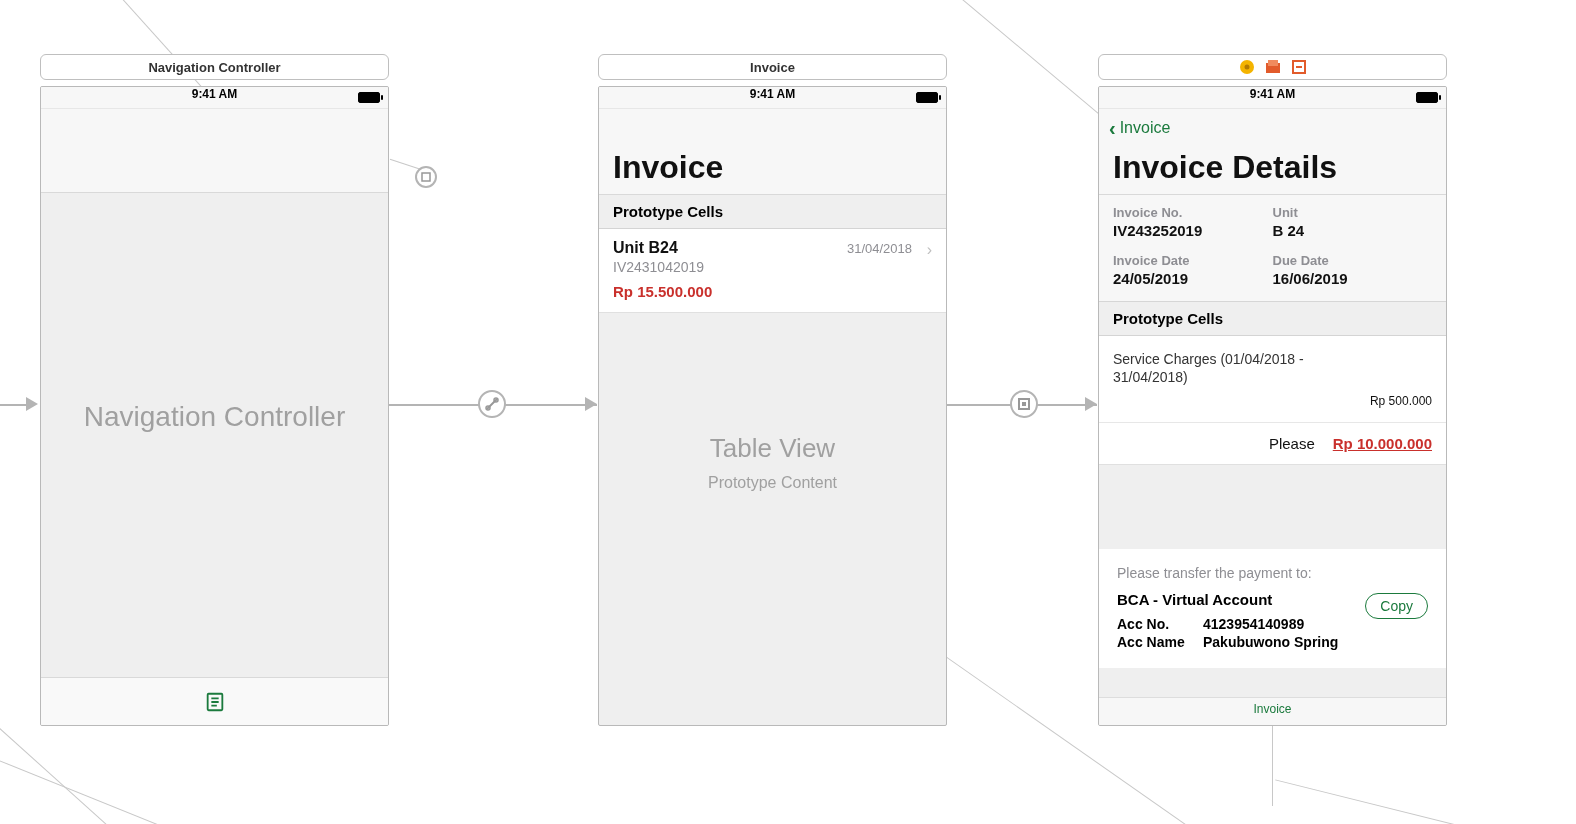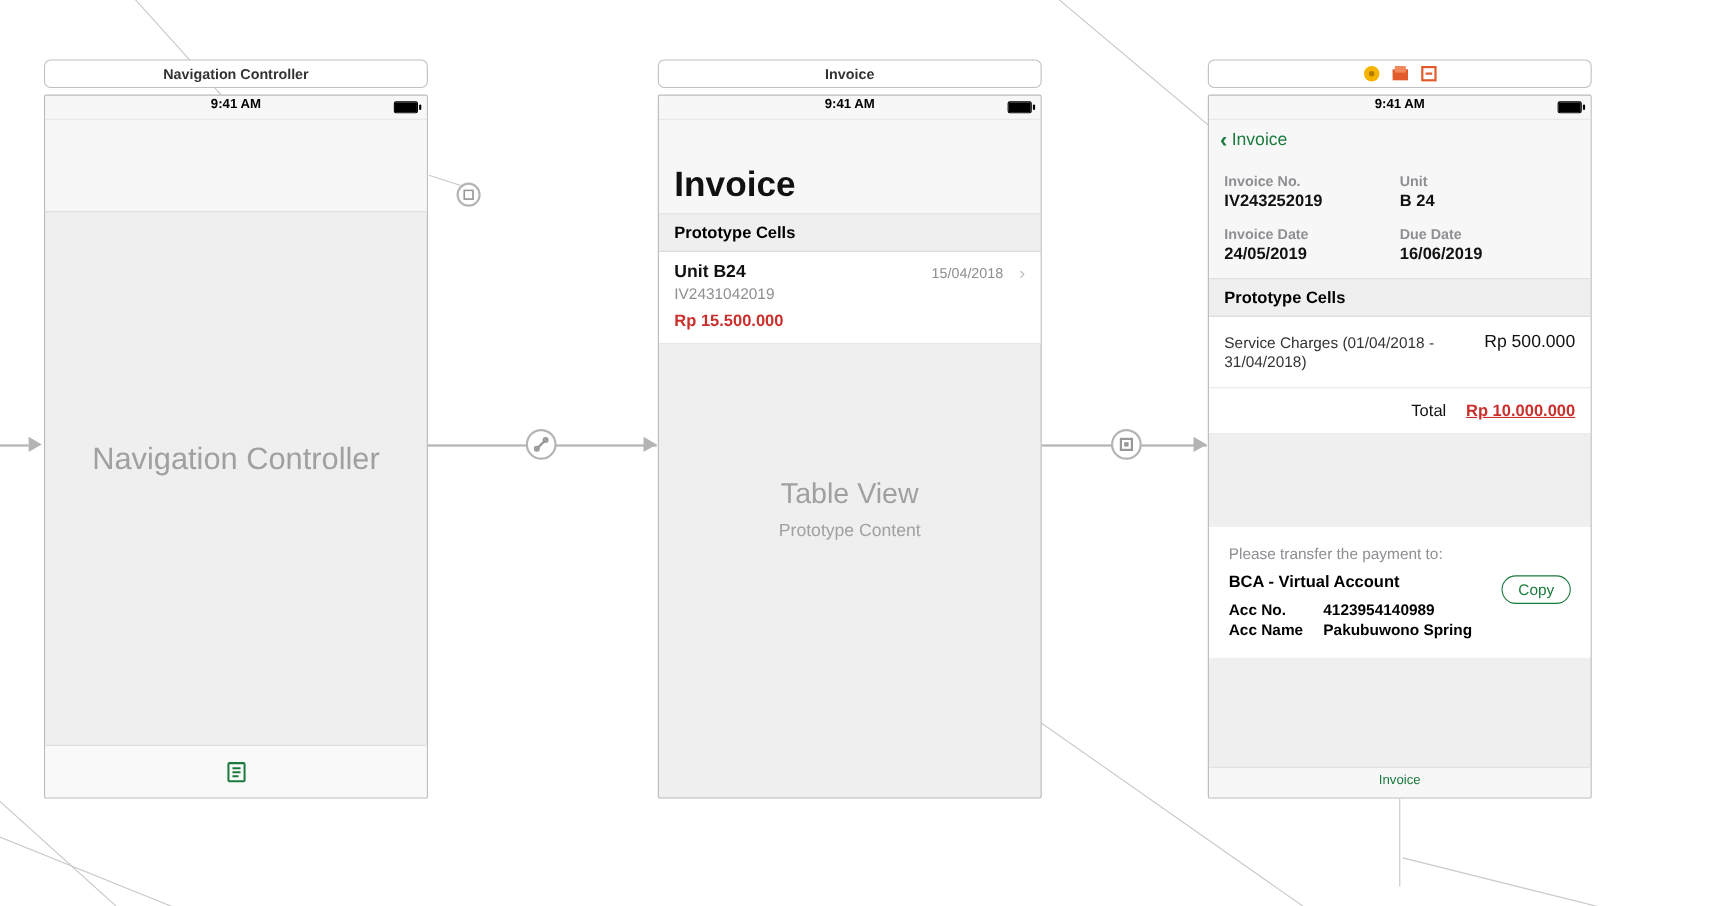--- a/index.html
+++ b/index.html
@@ -162,21 +162,21 @@
     font-weight:bold;
   }
   .field-label { font-size:13px; color:#8e8e93; }
   .field-value { font-size:15px; color:#111; margin-top:2px; }
   .charge-cell {
     background:#fff;
     padding:14px;
     display:flex;
   }
   .charge-desc { font-size:14px; color:#333; width:62%; line-height:1.3; }
-  .charge-amt { font-size:16px; color:#111; text-align:right; flex:1; }
+  .charge-amt { font-size:12px; color:#111; text-align:right; flex:1;margin-top:44px; }
   .total-row {
     background:#fff;
     padding:12px 14px;
     display:flex;
     border-top:1px solid #e7e7e7;
     border-bottom:1px solid #e0e0e0;
   }
   .total-label { flex:1; text-align:right; font-size:15px; color:#111; padding-right:18px; }
   .total-amt { font-size:15px; font-weight:600; color:#c9302c;text-decoration:underline; }
   .gap-block { height:84px; background:#efefef; }
@@ -310,21 +310,21 @@
     </div>
     <div class="large-title-area">
       <div class="large-title-spacer"></div>
       <div class="large-title">Invoice</div>
     </div>
     <div class="proto-header">Prototype Cells</div>
     <div class="cell">
       <div class="unit-title">Unit B24</div>
       <div class="invoice-id">IV2431042019</div>
       <div class="amount">Rp 15.500.000</div>
-      <div class="date">15/04/2018</div>
+      <div class="date">31/04/2018</div>
       <div class="chev">›</div>
     </div>
     <div class="table-placeholder">
       <div class="tp-title">Table View</div>
       <div class="tp-sub">Prototype Content</div>
     </div>
   </div>
 
   <div class="arrow-line" style="left:947px; top:404px; width:150px;"></div>
   <div class="segue-icon" style="left:1010px; top:390px;">
@@ -354,20 +354,23 @@
   <div class="phone" style="left:1098px; top:86px;">
     <div class="status-bar">
       <span>9:41 AM</span>
       <div class="battery">
           <div class="fill"></div>
         </div>
     </div>
     <div class="back-row">
       <span style="font-size:20px; font-weight:600;">‹</span>
       <span>Invoice</span>
+    </div>
+    <div class="large-title-area" style="padding-top:2px;">
+      <div class="large-title">Invoice Details</div>
     </div>
     <div class="details-grid">
       <div>
         <div class="field-label">Invoice No.</div>
         <div class="field-value">IV243252019</div>
       </div>
       <div>
         <div class="field-label">Unit</div>
         <div class="field-value">B 24</div>
       </div>
@@ -379,21 +382,21 @@
         <div class="field-label">Due Date</div>
         <div class="field-value">16/06/2019</div>
       </div>
     </div>
     <div class="proto-header">Prototype Cells</div>
     <div class="charge-cell">
       <div class="charge-desc">Service Charges (01/04/2018 - 31/04/2018)</div>
       <div class="charge-amt">Rp 500.000</div>
     </div>
     <div class="total-row">
-      <div class="total-label">Total</div>
+      <div class="total-label">Please</div>
       <div class="total-amt">Rp 10.000.000</div>
     </div>
     <div class="gap-block"></div>
     <div class="payment-wrap">
       <div class="payment-box">
         <div class="pay-intro">Please transfer the payment to:</div>
         <div class="pay-acct-type">BCA - Virtual Account</div>
         <div class="pay-row">
           <div class="k">Acc No.</div>
           <div>4123954140989</div>

